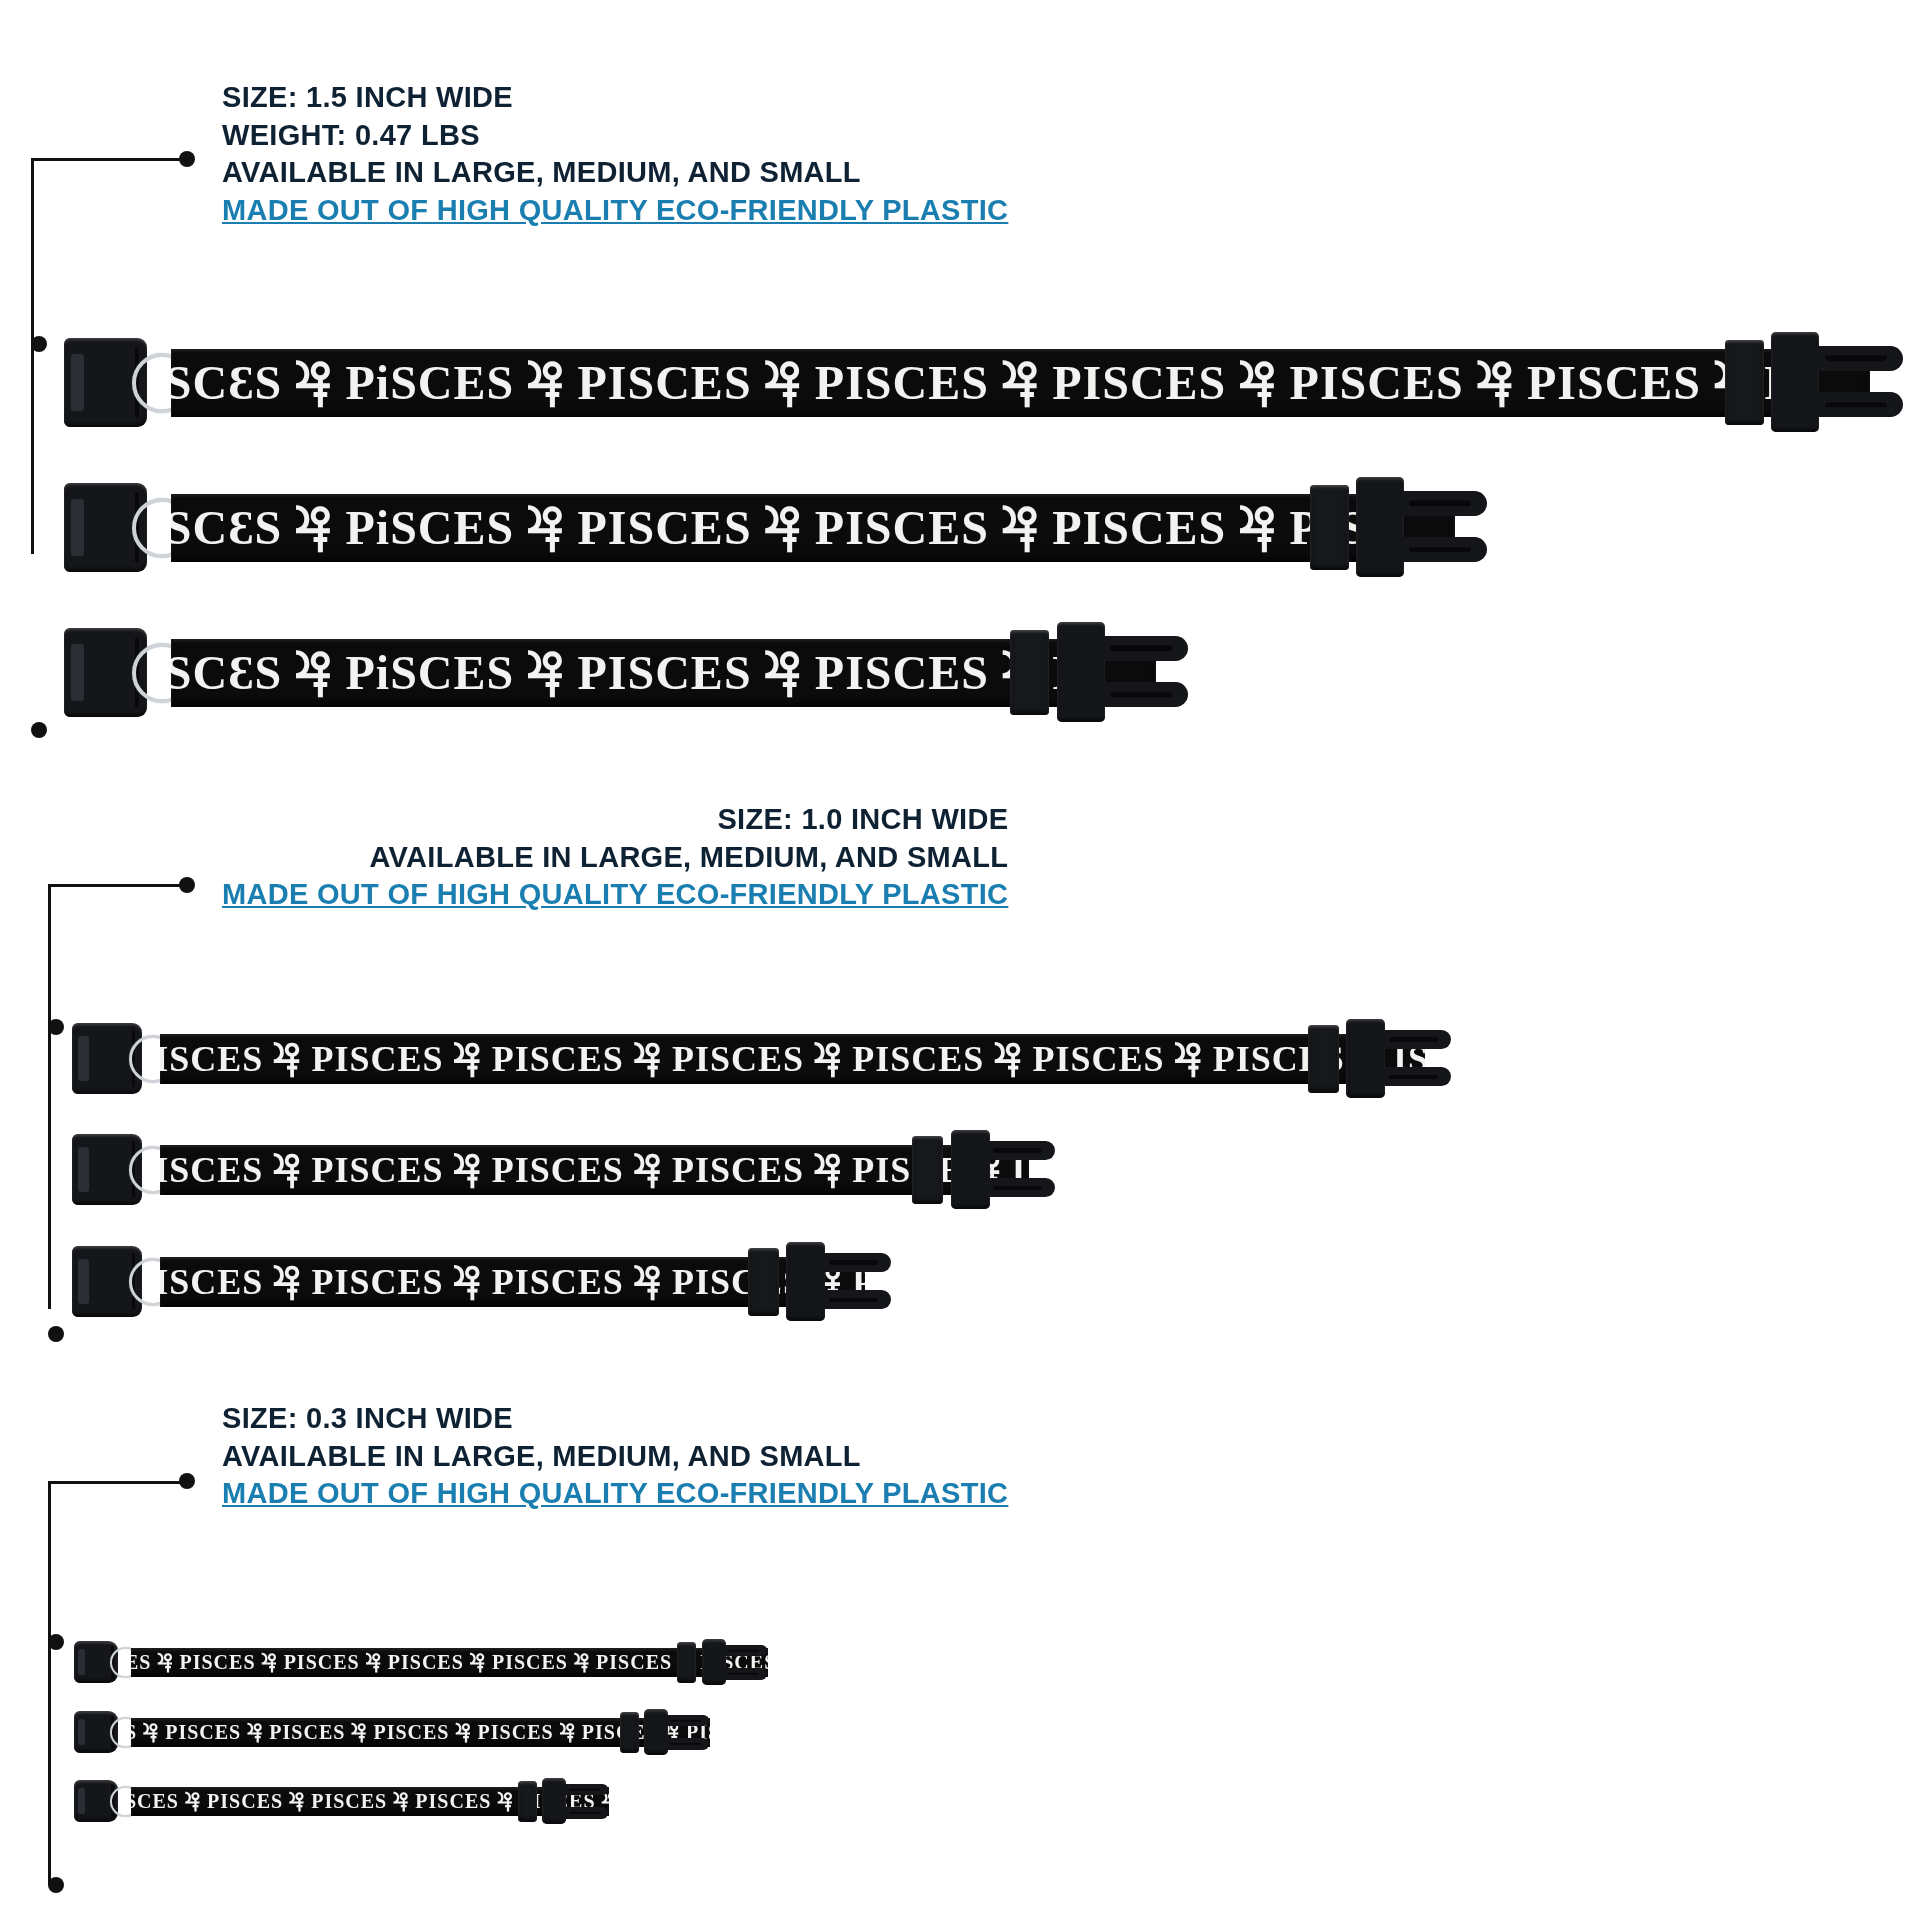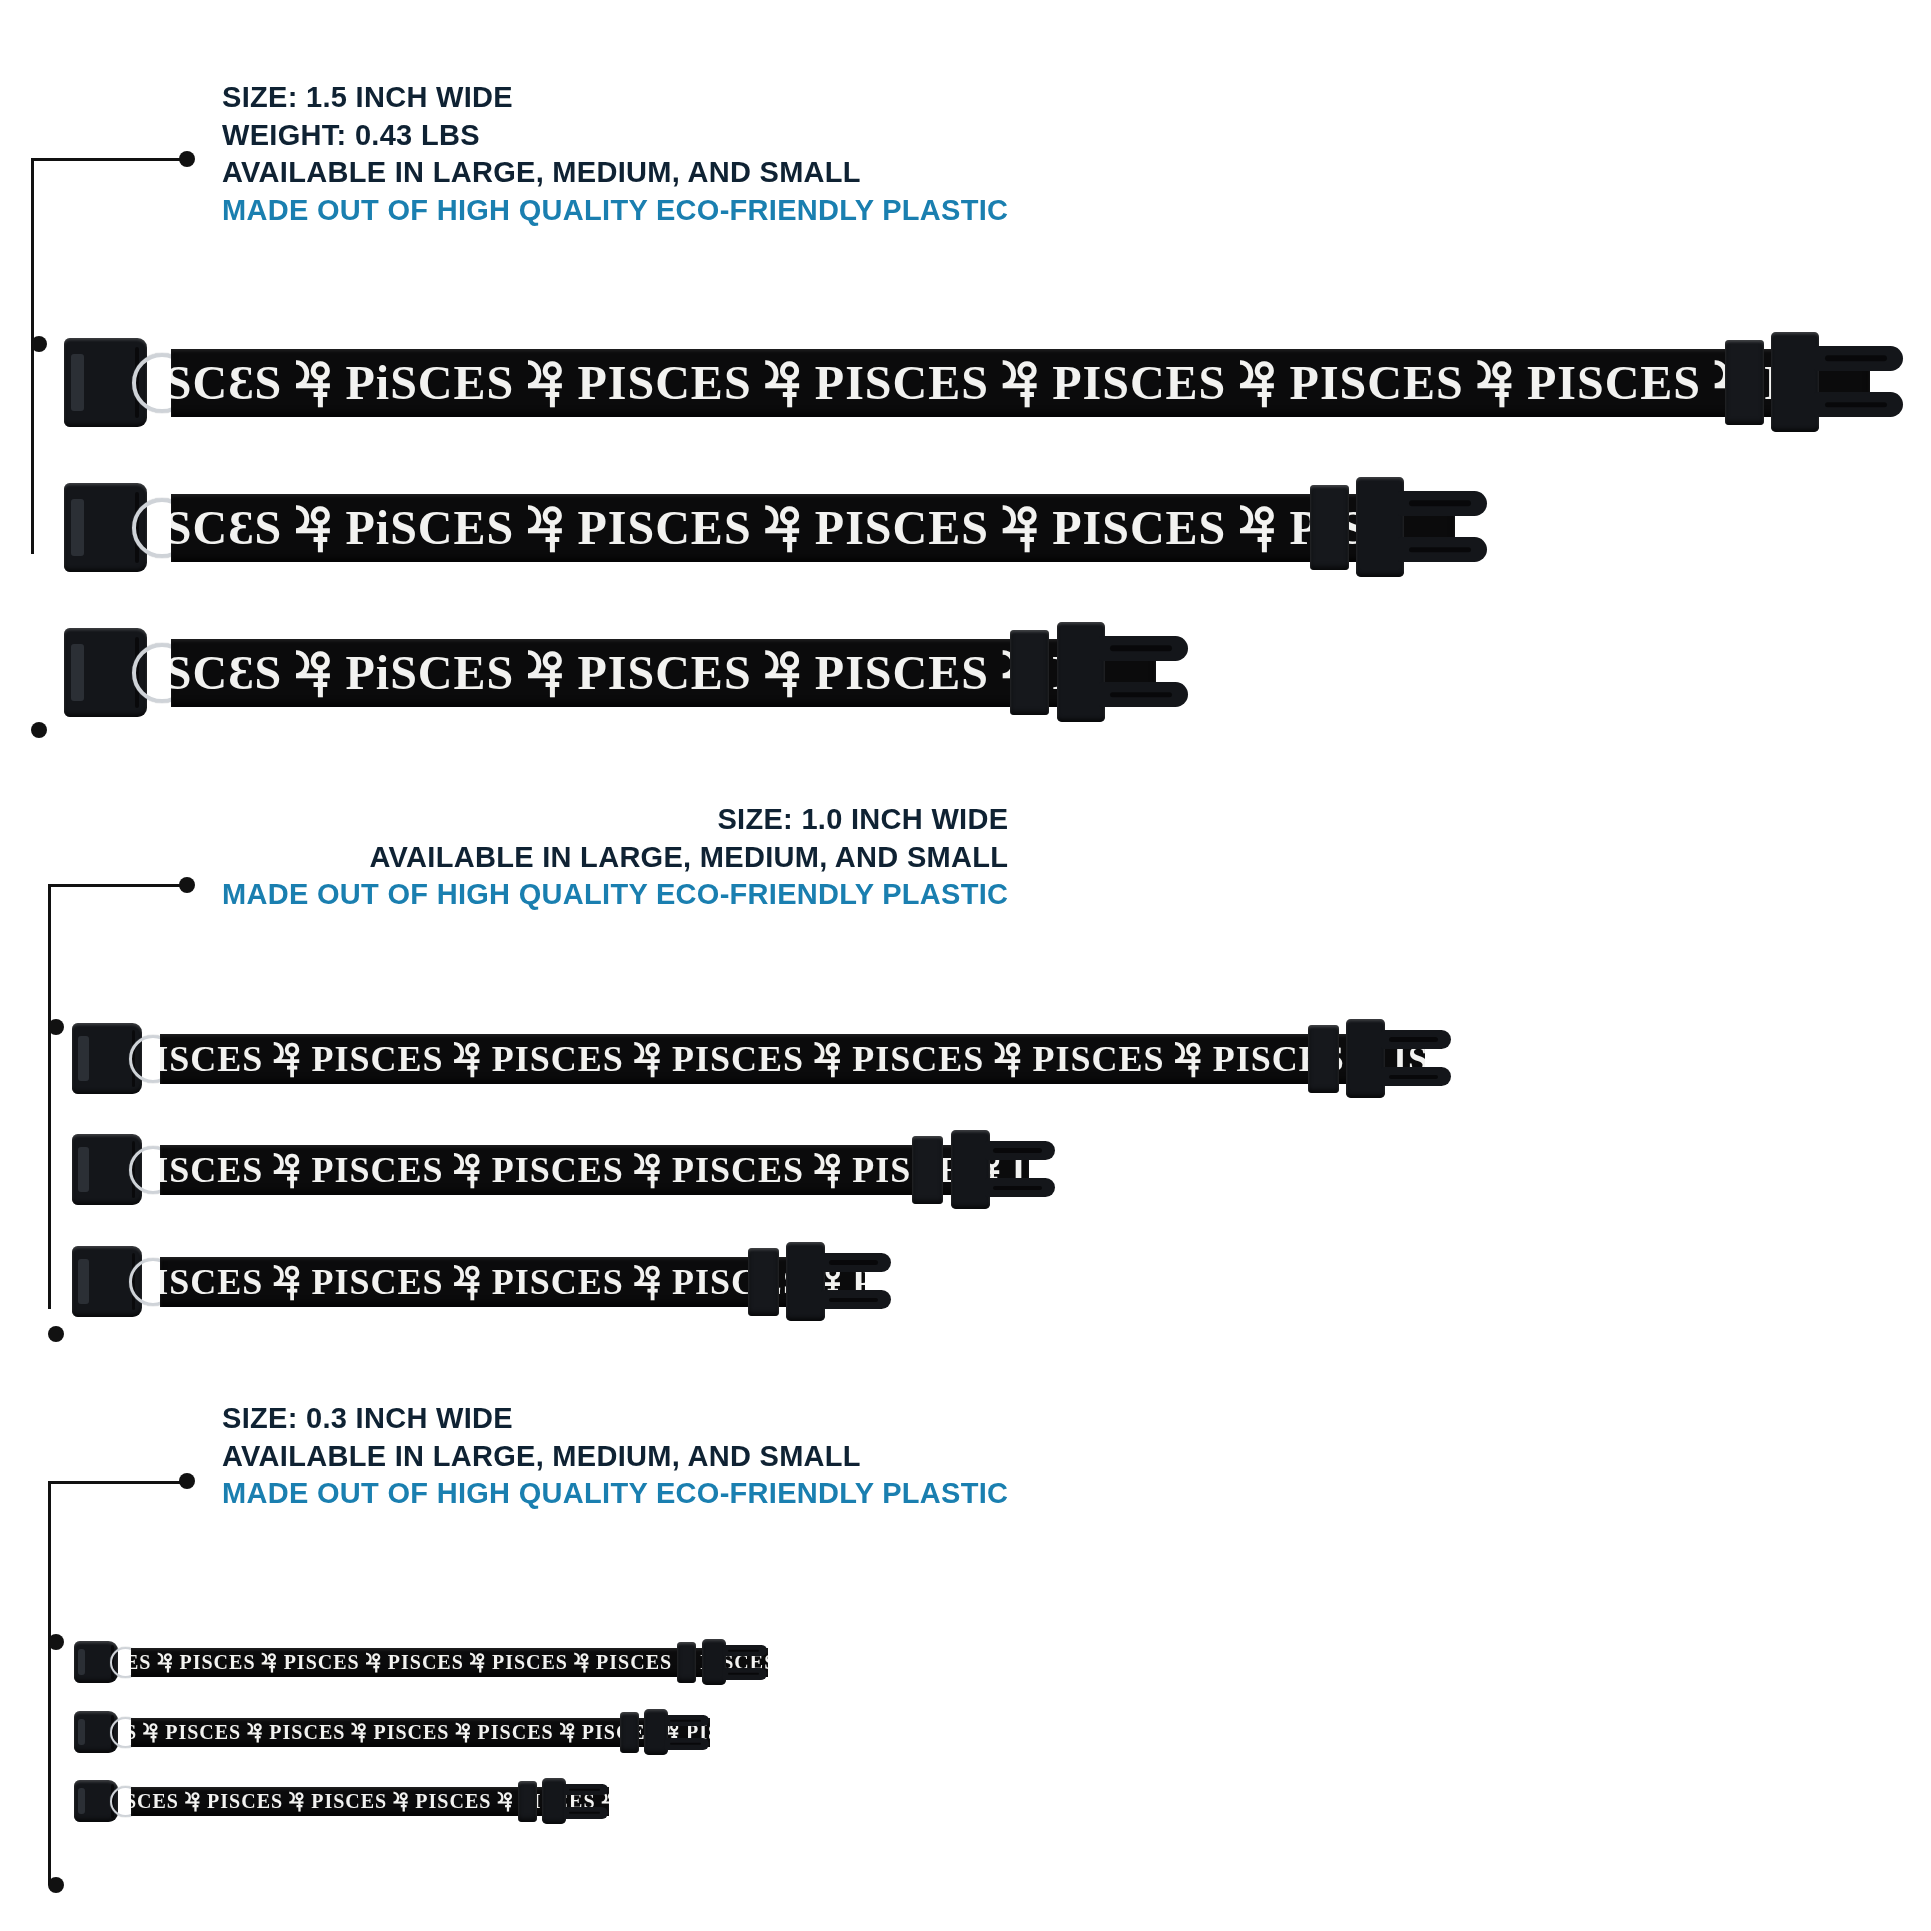--- a/index.html
+++ b/index.html
@@ -28,20 +28,21 @@
   }
   .spec-line {
     font-weight: bold;
     font-size: 29px;
     letter-spacing: 0.3px;
     white-space: nowrap;
     color: #0f2233;
   }
   .spec-line.accent {
     color: #1a7fb0;
+    text-decoration: underline;
   }
 
   
   .bracket {
     position: absolute;
   }
   .bracket .vline {
     position: absolute;
     width: 2.9px;
     background: #111111;
@@ -152,21 +153,21 @@
     border-radius: 2.9px;
   }
 </style>
 </head>
 <body>
 
 <div class="stage">
 
   <div class="spec-block" style="left:214px; top:79px;">
     <div class="spec-line">SIZE: 1.5 INCH WIDE</div>
-    <div class="spec-line">WEIGHT: 0.43 LBS</div>
+    <div class="spec-line">WEIGHT: 0.47 LBS</div>
     <div class="spec-line">AVAILABLE IN LARGE, MEDIUM, AND SMALL</div>
     <div class="spec-line accent">MADE OUT OF HIGH QUALITY ECO-FRIENDLY PLASTIC</div>
   </div>
 
   <div class="bracket">
     <div class="hline" style="left:24px; top:158px; width:154px;"></div>
     <div class="vline" style="left:23px; top:158px; height:396px;"></div>
   </div>
   <div class="dot" style="left:171px; top:151px;"></div>
   <div class="dot" style="left:23px; top:336px;"></div>

